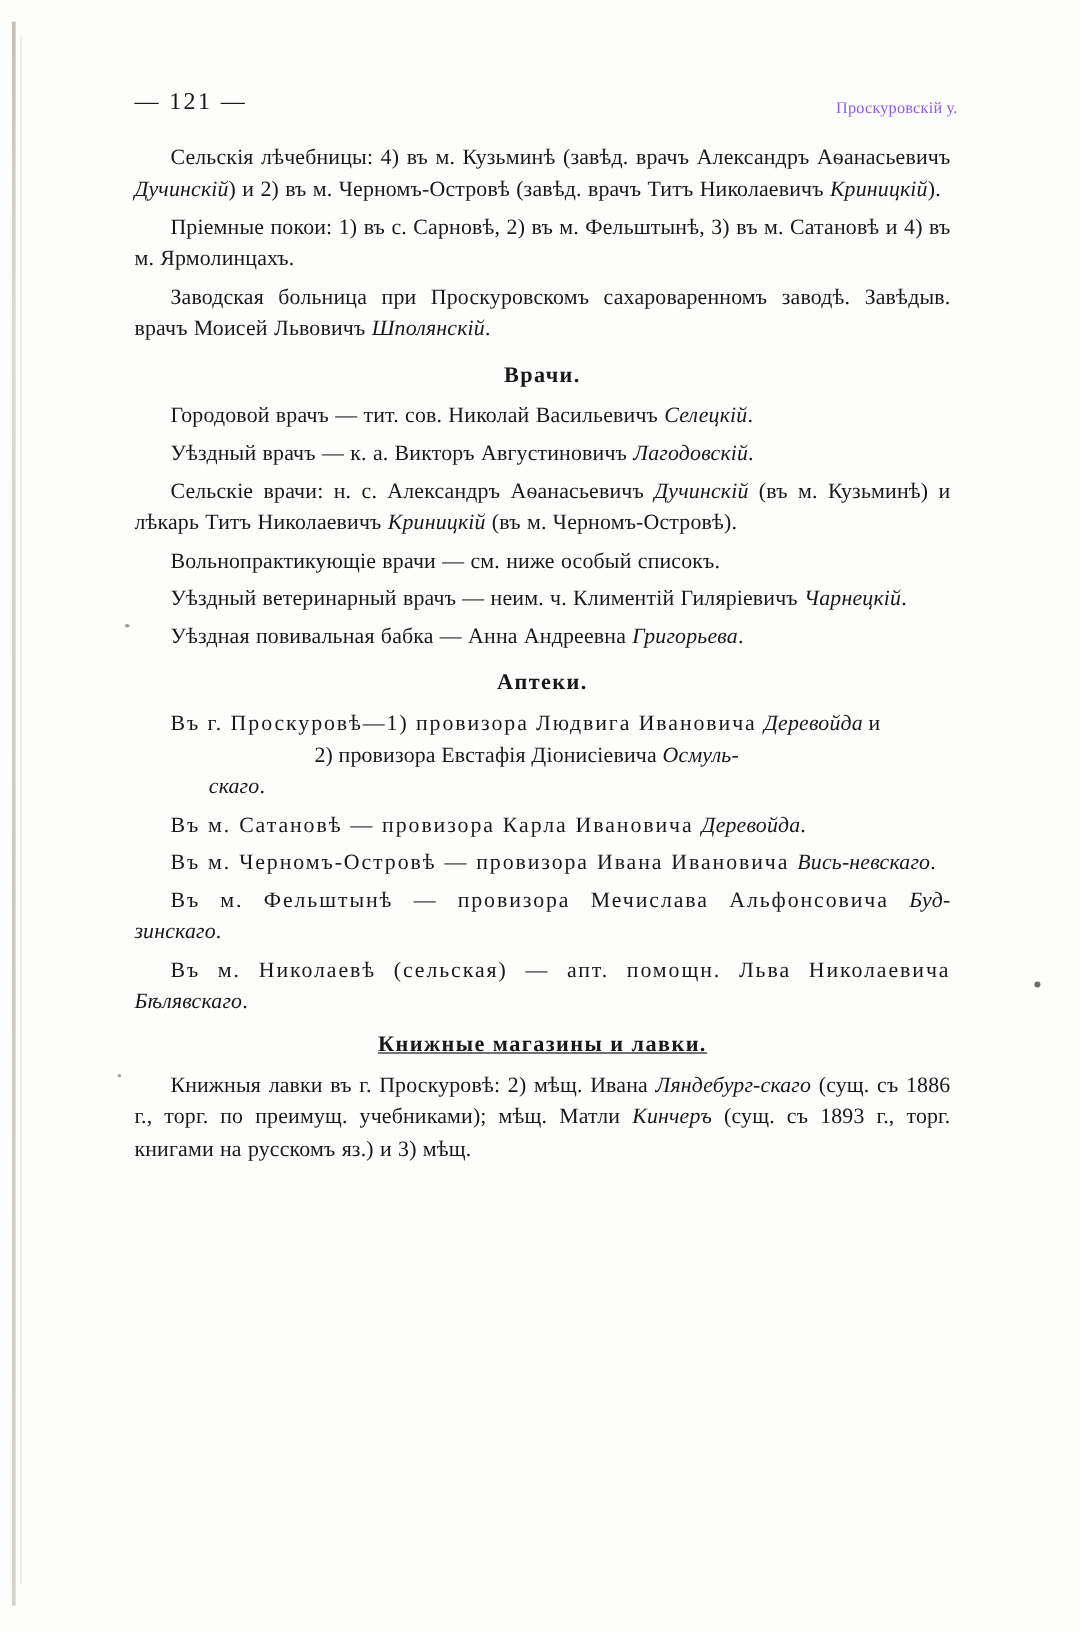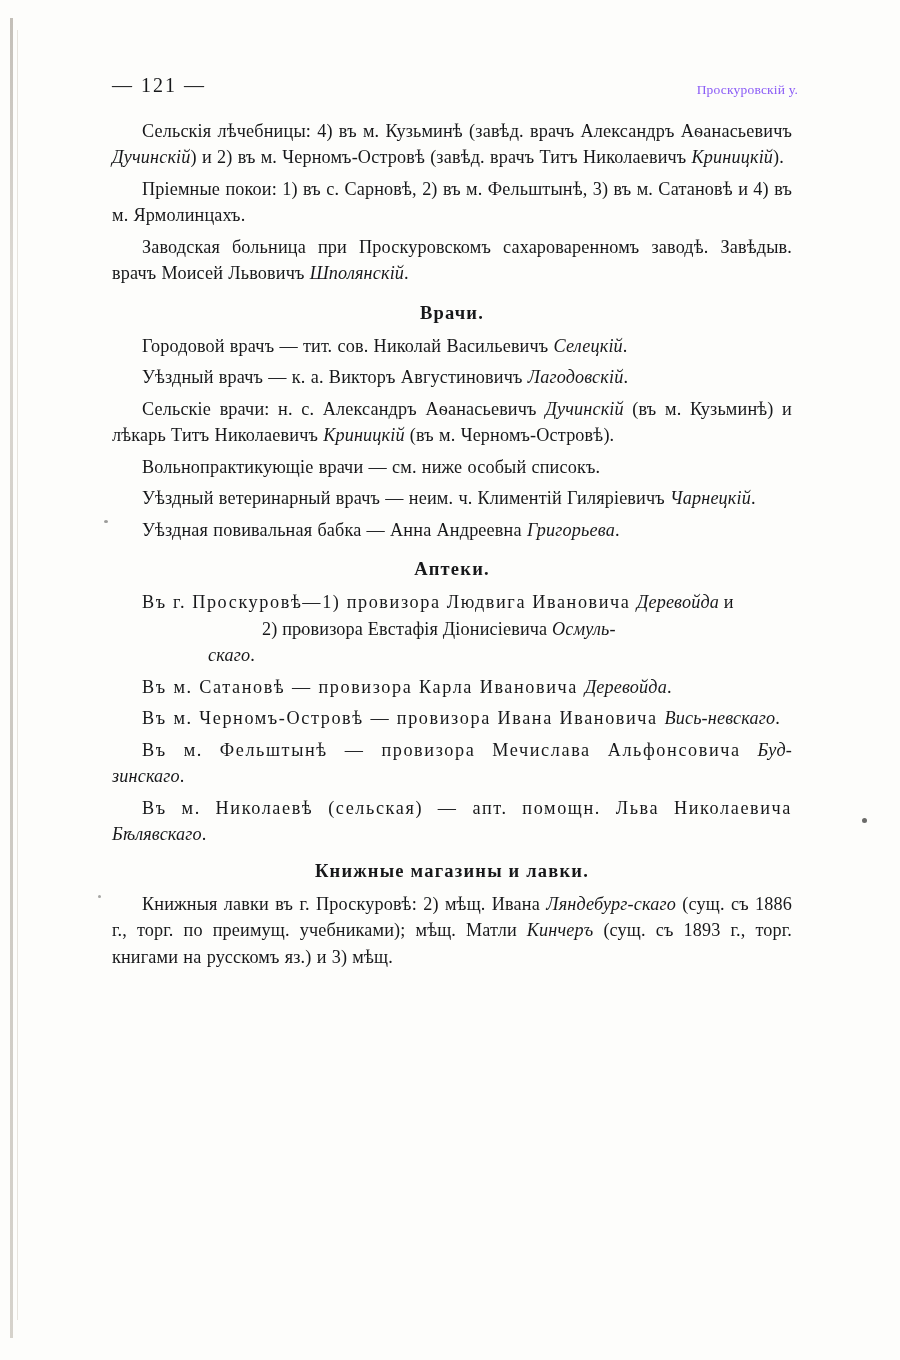--- a/index.html
+++ b/index.html
@@ -84,38 +84,38 @@
   .it {
     font-style: italic;
   }
   h2.sec {
     margin: 16px 0 9px 0;
     font-size: 18.5px;
     text-align: center;
     font-weight: bold;
     letter-spacing: 1.2px;
   }
-  h2.sec.tight { margin-top: 13px; }
+  h2.sec.tight { margin-top: 13px; text-decoration: underline; }
   .apt-block {
     margin: 0 0 5px 0;
     font-size: 18.2px;
     line-height: 1.455;
     text-indent: 30px;
     letter-spacing: .15px;
   }
   .apt-cont {
     display: block;
     text-indent: 0;
     margin-left: 150px;
     text-align: justify;
   }
   .apt-cont2 {
     display: block;
     text-indent: 0;
-    margin-left: 96px;
+    margin-left: 62px;
   }
   .sp { letter-spacing: 1.6px; }
 </style>
 </head>
 <body>
 
 <div class="page-scan">
   <div class="scan-edge-left"></div>
   <div class="scan-edge-left2"></div>
   <div class="scan-speck" style="left:862px; top:818px; width:5px; height:5px;"></div>

